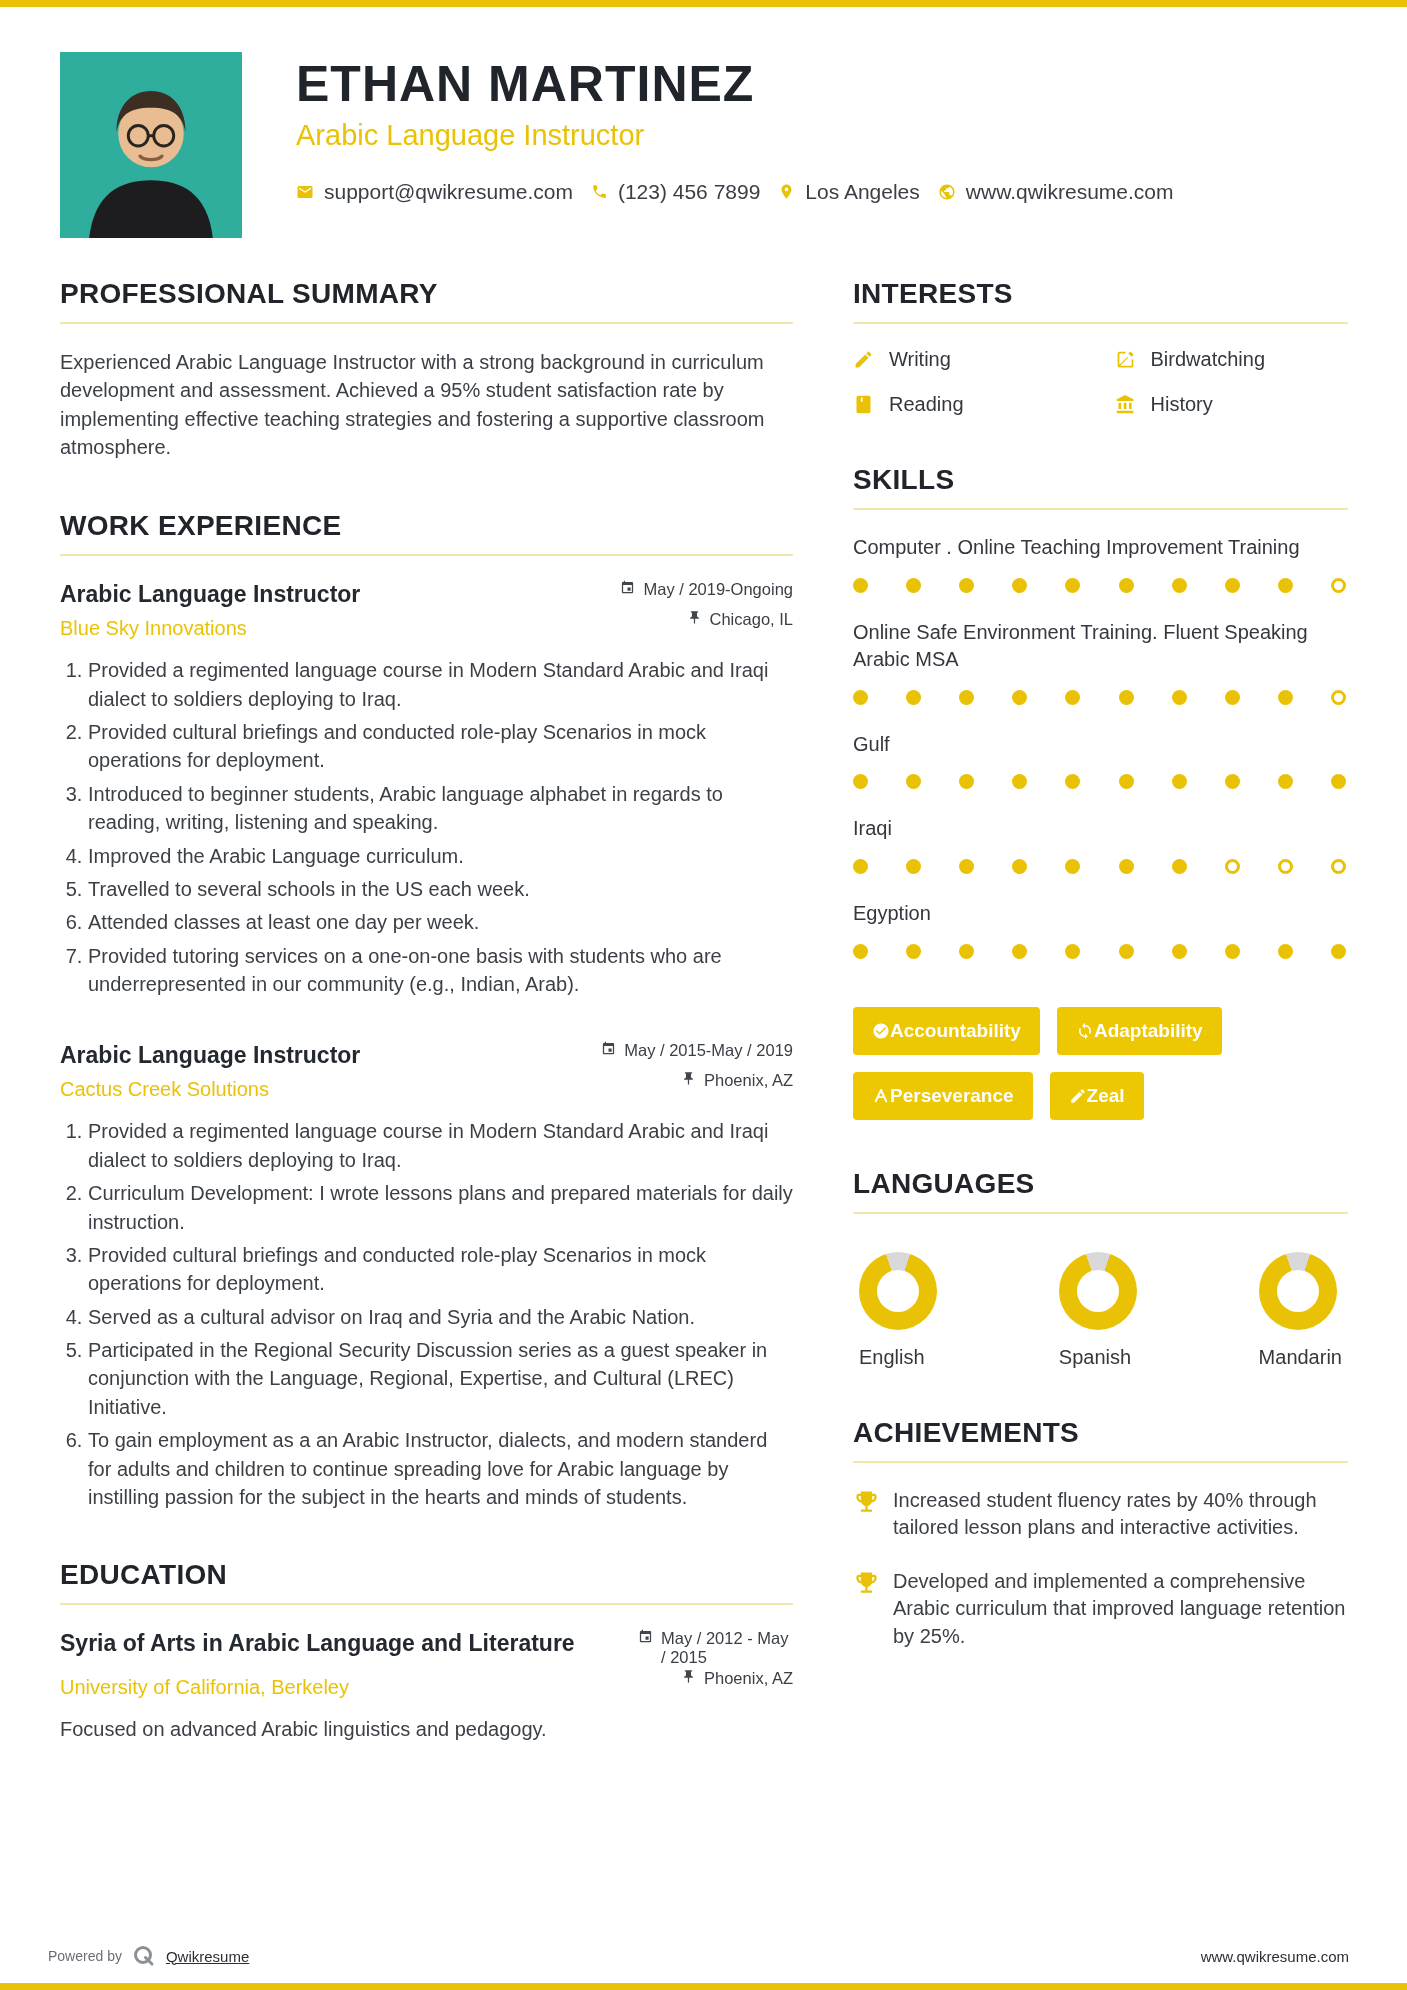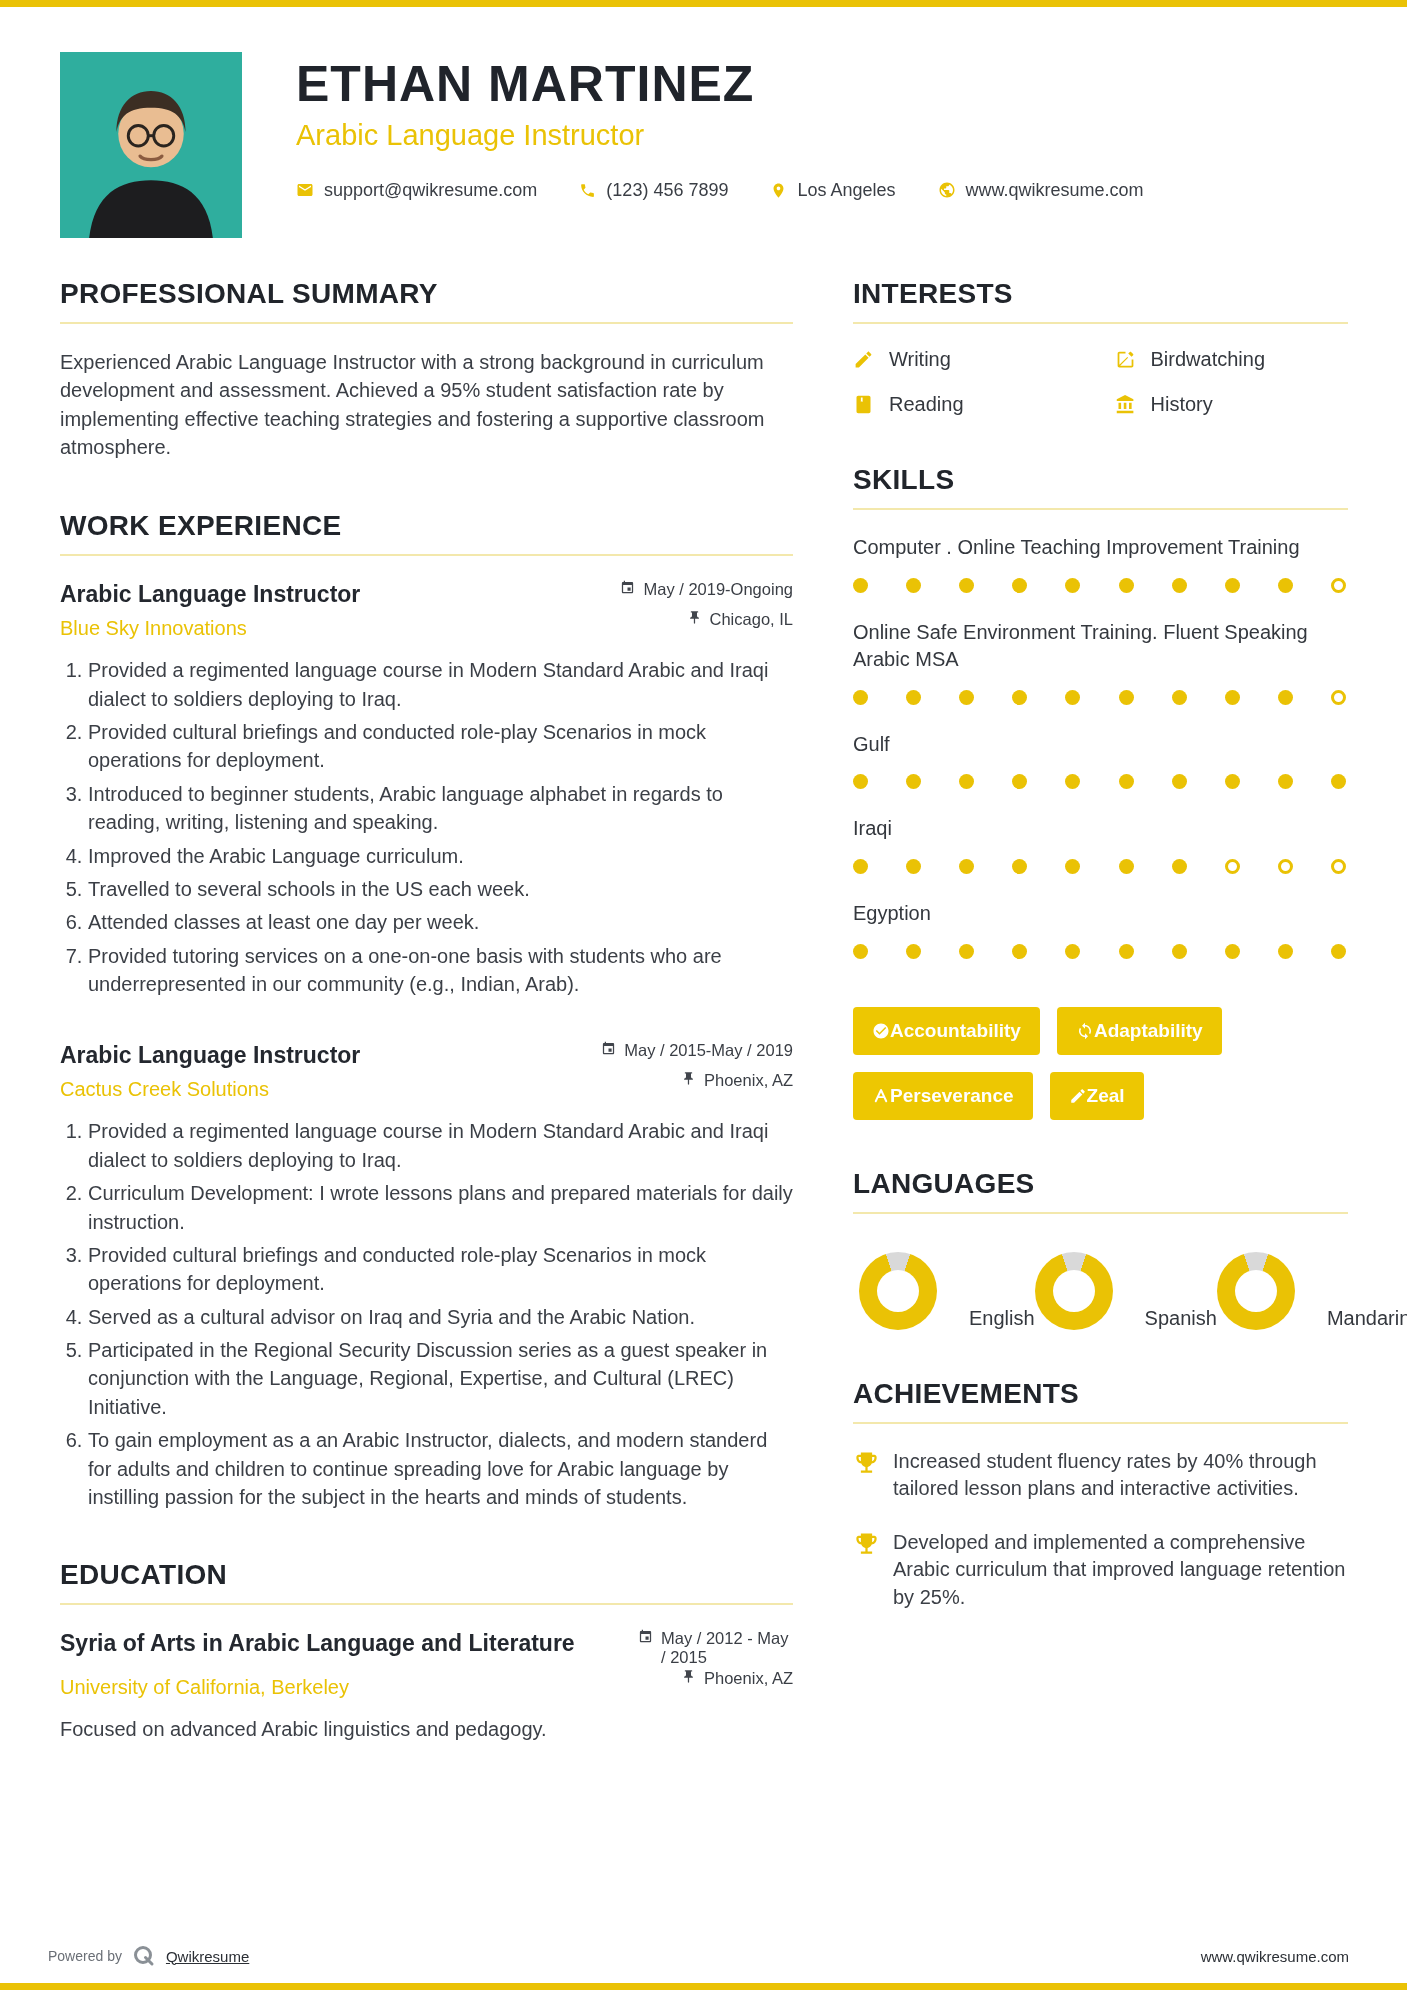--- a/index.html
+++ b/index.html
@@ -18,21 +18,21 @@
   .bar.top{top:0}
   .bar.bottom{bottom:0}
 
   
   .header{display:flex;gap:54px;padding:52px 64px 26px 60px}
   .photo{width:182px;height:186px;flex:none;overflow:hidden;background:var(--teal)}
   .photo svg{display:block;width:100%;height:100%}
   .id{padding-top:6px}
   .name{font-size:50px;font-weight:700;color:#20242B;letter-spacing:1px;line-height:1.05;margin:0}
   .title{font-size:29px;color:var(--accent);margin-top:8px;font-weight:500}
-  .contact{display:flex;gap:42px;margin-top:28px;align-items:center;font-size:18px;color:#3A3E45}
+  .contact{display:flex;gap:18px;margin-top:28px;align-items:center;font-size:21px;color:#3A3E45}
   .c-item{display:flex;align-items:center;gap:10px}
   .icon{display:inline-flex;flex:none}
   .icon svg{display:block}
   .accent-ic{color:var(--accent)}
   .dark-ic{color:#41454C}
 
   
   .columns{display:flex;gap:60px;padding:14px 59px 0 60px;align-items:flex-start}
   .col-left{width:733px;flex:none}
   .col-right{flex:1;min-width:0}
@@ -65,21 +65,21 @@
   .interests-grid{display:grid;grid-template-columns:1.12fr 1fr;row-gap:22px;margin-top:8px}
   .interest{display:flex;align-items:center;gap:15px;font-size:20px;color:#34383E}
 
   
   .strengths{display:flex;flex-wrap:wrap;gap:17px;margin-top:6px}
   .chip{display:inline-flex;align-items:center;background:var(--btn);color:#fff;
         font-weight:700;font-size:19px;padding:13px 19px;border-radius:4px}
 
   
   .langs{display:flex;justify-content:space-between;padding:14px 6px 0}
-  .lang{display:flex;flex-direction:row;align-items:flex-end;gap:32px}
+  .lang{display:flex;flex-direction:column;align-items:flex-start;gap:16px}
   .donut{width:78px;height:78px;border-radius:50%;position:relative;background:var(--accent)}
   .donut::after{content:"";position:absolute;inset:18px;background:#fff;border-radius:50%}
   .lang-name{font-size:20px;color:#34383E}
 
   
   .ach{display:flex;gap:13px;margin-bottom:26px;font-size:20px;line-height:1.38;color:var(--text)}
   .ach .icon{flex:none;margin-top:1px}
 
   
   .footer{position:absolute;left:0;right:6px;bottom:22px;display:flex;justify-content:space-between;

